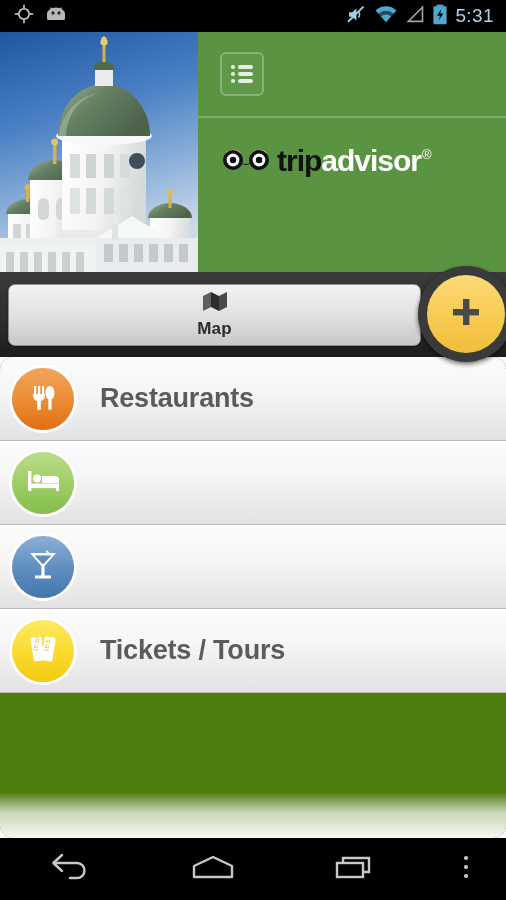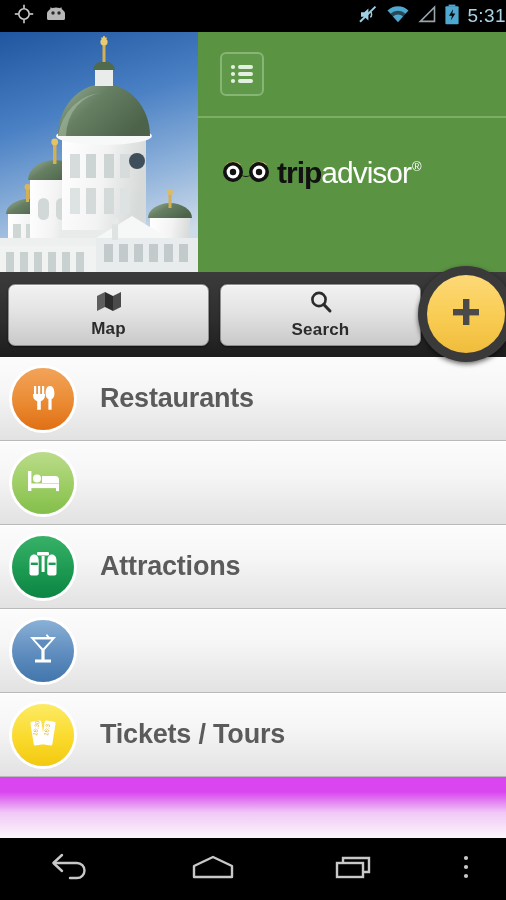--- a/index.html
+++ b/index.html
@@ -10,21 +10,21 @@
     -webkit-font-smoothing:antialiased;
   }
   .phone{ position:absolute; inset:0; background:#fafafa; }
 
   
   .statusbar{
     position:absolute; left:0; top:0; width:506px; height:32px;
     background:#000; display:flex; align-items:center; z-index:40;
   }
   .sb-left{ display:flex; align-items:center; gap:10px; padding-left:14px; }
-  .sb-right{ margin-left:auto; display:flex; align-items:center; gap:7px; }
+  .sb-right{ margin-left:auto; display:flex; align-items:center; gap:7px; padding-right:12px;}
   .sb-time{ color:#a9d4e6; font-size:19px; letter-spacing:.4px; font-family:"Liberation Sans",sans-serif;}
   .sb-ic{ display:block; }
 
   
   .header{
     position:absolute; left:0; top:32px; width:506px; height:240px; z-index:5;
     display:flex;
   }
   .hero{
     width:198px; height:240px; position:relative; overflow:hidden;
@@ -40,21 +40,21 @@
   .hdr-title{
     color:#ffffff; font-size:38px; font-weight:bold; letter-spacing:-.5px;
     line-height:1; flex:1;
   }
   .menu-btn{
     width:44px; height:44px; border:2px solid #86b575; border-radius:6px;
     display:flex; align-items:center; justify-content:center;
     background:rgba(255,255,255,0.04);
   }
   .hdr-sep{ height:2px; background:#7cae65; margin:0; }
-  .ta-logo-wrap{ padding:38px 0 0 22px; }
+  .ta-logo-wrap{ padding:26px 0 0 22px; }
 
   
   .toolbar{
     position:absolute; left:0; top:272px; width:506px; height:85px; z-index:12;
     background:linear-gradient(180deg,#3b3b3b 0%,#2e2e2e 55%,#1d1d1d 100%);
     display:flex; align-items:center; padding:12px 8px; gap:11px;
   }
   .tbtn{
     flex:1; height:62px; border-radius:7px;
     background:linear-gradient(180deg,#f2f2f2 0%,#e3e3e3 45%,#c9c9c9 100%);
@@ -73,21 +73,21 @@
   }
   .fab-in{
     width:78px; height:78px; border-radius:50%;
     background:linear-gradient(180deg,#fdd977 0%,#f9cd55 50%,#f0bd3c 100%);
     display:flex; align-items:center; justify-content:center;
   }
 
   
   .listwrap{
     position:absolute; left:0; top:357px; width:506px; height:481px;
-    overflow:hidden; background:#d946ef; z-index:4;
+    overflow:hidden; background:#4d7c0f; z-index:4;border-radius:13px;
   }
   .row{
     height:84px; display:flex; align-items:center; padding-left:12px;
     background:linear-gradient(180deg,#fcfcfc 0%,#f6f6f6 40%,#e2e2e2 100%);
     border-bottom:1px solid #b9b9b9;
     box-shadow:0 1px 0 #ffffff inset;
     position:relative;
   }
   .row .ico{
     width:62px; height:62px; border-radius:50%;
@@ -294,46 +294,37 @@
               <circle cx="13" cy="16" r="10" fill="#111"></circle>
               <circle cx="39" cy="16" r="10" fill="#111"></circle>
               <circle cx="13" cy="16" r="6.4" fill="#fff"></circle>
               <circle cx="39" cy="16" r="6.4" fill="#fff"></circle>
               <circle cx="13" cy="16" r="3.2" fill="#111"></circle>
               <circle cx="39" cy="16" r="3.2" fill="#111"></circle>
               <path d="M21 19 q5 4 10 0 q-5 2 -10 0z" fill="#111"></path>
             </svg>
           </span>
           <span style="font-size:30px; font-weight:bold; letter-spacing:-1px; margin-left:5px; color:#111;">trip</span>
-          <span style="font-size:30px; font-weight:normal; letter-spacing:-1px; color:#ffffff;">advisor</span>
+          <span style="font-size:30px; font-weight:bold; letter-spacing:-1px; color:#ffffff;">advisor</span>
           <span style="font-size:13px; color:#ffffff; margin-left:1px; vertical-align:super; line-height:1; align-self:flex-start; margin-top:4px;">®</span>
         </div>
       </div>
     </div>
   </div>
 
   <div class="toolbar">
     <div class="tbtn">
       <span style="display:block;">
         <svg width="28" height="22" viewBox="0 0 28 22">
           <path d="M2 5 L10 1 L10 16 L2 20 Z" fill="#5e5e5e"></path>
           <path d="M10 1 L18 5 L18 20 L10 16 Z" fill="#2c2c2c"></path>
           <path d="M18 5 L26 1 L26 16 L18 20 Z" fill="#4a4a4a"></path>
         </svg>
       </span>
       <span class="lbl">Map</span>
-    </div>
-    <div class="tbtn">
-      <span style="display:block;">
-        <svg width="24" height="24" viewBox="0 0 24 24">
-          <circle cx="10" cy="9.5" r="6.6" fill="none" stroke="#2b2b2b" stroke-width="2.6"></circle>
-          <line x1="14.9" y1="14.6" x2="21" y2="21" stroke="#2b2b2b" stroke-width="3" stroke-linecap="round"></line>
-        </svg>
-      </span>
-      <span class="lbl">Search</span>
     </div>
     <div class="fab-slot">
       <div class="fab">
         <div class="fab-in">
           <span style="display:block;">
             <svg width="36" height="36" viewBox="0 0 36 36">
               <rect x="15" y="5" width="6.4" height="26" fill="#4a4a4a"></rect>
               <rect x="5" y="15" width="26" height="6.4" fill="#4a4a4a"></rect>
             </svg>
           </span>
@@ -370,37 +361,20 @@
               <circle cx="12" cy="12.5" r="4"></circle>
               <path d="M17 10 h13 a4 4 0 0 1 4 4 v3 H17 z"></path>
               <rect x="3" y="17.5" width="31" height="4.6"></rect>
               <rect x="31" y="21.5" width="3" height="3.6"></rect>
             </g>
           </svg>
         </span>
       </div>
     </div>
 
-    <div class="row">
-      <div class="ico" style="background:linear-gradient(180deg,#38b168 0%,#1d9a52 55%,#0b8544 100%);">
-        <span style="display:block;">
-          <svg width="34" height="32" viewBox="0 0 34 32">
-            <g fill="#fff">
-              <rect x="11" y="3" width="12" height="3.4" rx="1.2"></rect>
-              <rect x="15.6" y="7" width="3" height="16"></rect>
-              <path d="M3.5 12 c0 -4 1.8 -6.4 4.6 -6.4 c2.8 0 4.6 2.4 4.6 6.4 v12.6 a2 2 0 0 1 -2 2 H5.5 a2 2 0 0 1 -2 -2 z"></path>
-              <path d="M21.3 12 c0 -4 1.8 -6.4 4.6 -6.4 c2.8 0 4.6 2.4 4.6 6.4 v12.6 a2 2 0 0 1 -2 2 h-5.2 a2 2 0 0 1 -2 -2 z"></path>
-            </g>
-            <rect x="4.8" y="13.6" width="7" height="2.4" fill="#1d9a52"></rect>
-            <rect x="22.6" y="13.6" width="7" height="2.4" fill="#1d9a52"></rect>
-          </svg>
-        </span>
-      </div>
-      <div class="txt">Attractions</div>
-    </div>
 
     <div class="row">
       <div class="ico" style="background:linear-gradient(180deg,#8ab0d6 0%,#5e8cbe 55%,#4276ac 100%);">
         <span style="display:block;">
           <svg width="32" height="34" viewBox="0 0 32 34">
             <g fill="#fff">
               <path d="M3 5 h26 L17.6 18 v9.6 h6.4 v3 H8 v-3 h6.4 V18 z"></path>
             </g>
             <path d="M7.5 7.6 h17 L16 16.6 z" fill="#5e8cbe"></path>
             <path d="M20 2 l3.4 4 l-1.6 1 l-3 -3.6z" fill="#fff"></path>

